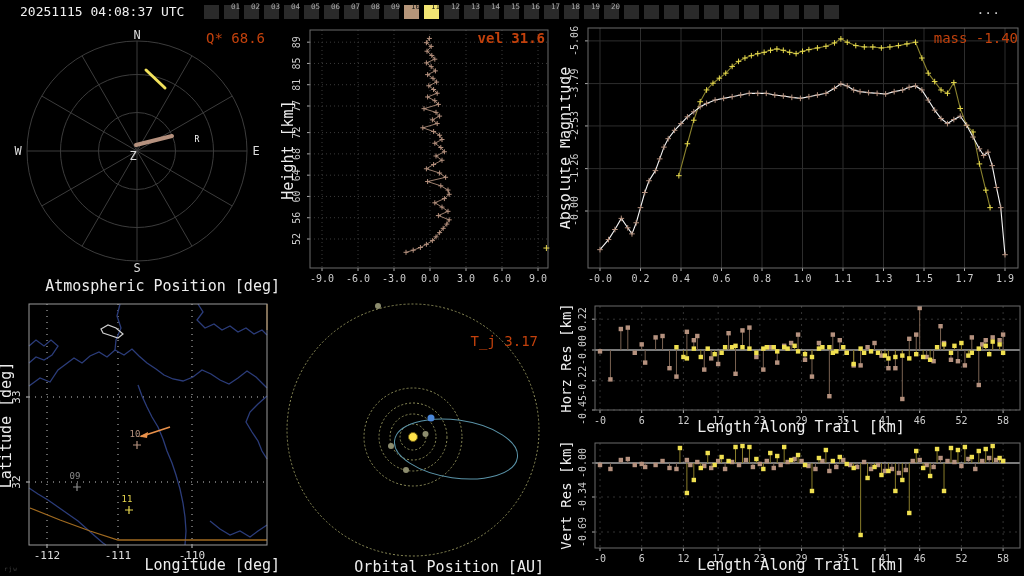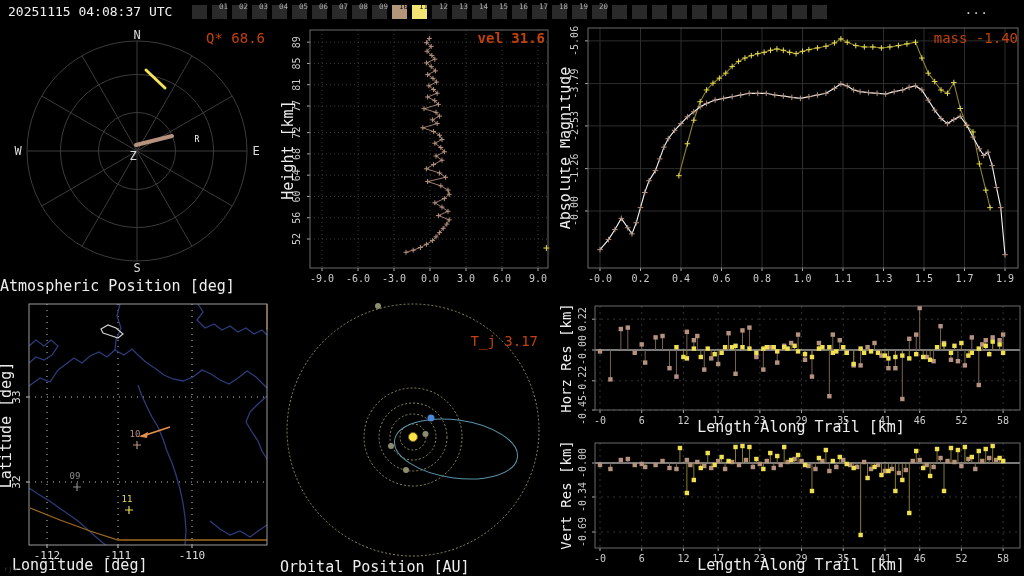--- a/index.html
+++ b/index.html
@@ -1,31 +1,31 @@
 <!DOCTYPE html>
 <html><head>
 <meta charset="utf-8">
 <style>
   html,body{margin:0;padding:0;background:#000;}
   #app{position:relative;width:1024px;height:576px;background:#000;overflow:hidden;
        font-family:"DejaVu Sans Mono",monospace;color:#e6e6e6;}
-  header{position:absolute;left:0;top:0;width:996px;height:24px;}
+  header{position:absolute;left:12px;top:0;width:996px;height:24px;}
   #clock{position:absolute;left:8px;top:4px;font-size:13px;letter-spacing:0px;color:#f0f0f0;white-space:pre;}
   #frame-strip{position:absolute;left:0;top:0;width:1024px;height:24px;}
   #overflow{position:absolute;right:8px;top:2px;font-size:13px;color:#cccccc;cursor:default;}
   .panel{position:absolute;}
   #p1{left:0;top:24px;width:280px;height:276px;}
   #p2{left:280px;top:24px;width:280px;height:276px;}
   #p3{left:560px;top:24px;width:464px;height:276px;}
   #p4{left:0;top:300px;width:280px;height:276px;}
   #p5{left:280px;top:300px;width:264px;height:276px;}
   #p6{left:560px;top:300px;width:464px;height:276px;}
   .panel svg{position:absolute;left:0;top:0;}
   .ptitle{position:absolute;font-size:14px;color:#c2410c;white-space:pre;}
-  .pxlabel{position:absolute;left:0;right:0;text-align:left;font-size:15px;color:#ededed;white-space:pre;}
+  .pxlabel{position:absolute;left:0;right:0;text-align:right;font-size:15px;color:#ededed;white-space:pre;}
   #p1 .ptitle{top:6px;right:15px;}
   #p2 .ptitle{top:6px;right:15px;font-weight:bold;}
   #p3 .ptitle{top:6px;right:6px;}
   #p5 .ptitle{top:5px;right:6px;margin-top:28px;}
   #p1 .pxlabel{top:253px;}
   #p2 .pxlabel{top:261px;padding-left:18px;}
   #p3 .pxlabel{top:258px;padding-left:20px;}
   #p4 .pxlabel{top:256px;padding-left:12px;}
   #p5 .pxlabel{top:258px;}
   #p6 .pxlabel-h{position:absolute;left:0;right:0;text-align:center;top:118px;padding-left:18px;font-size:15px;color:#ededed;}

